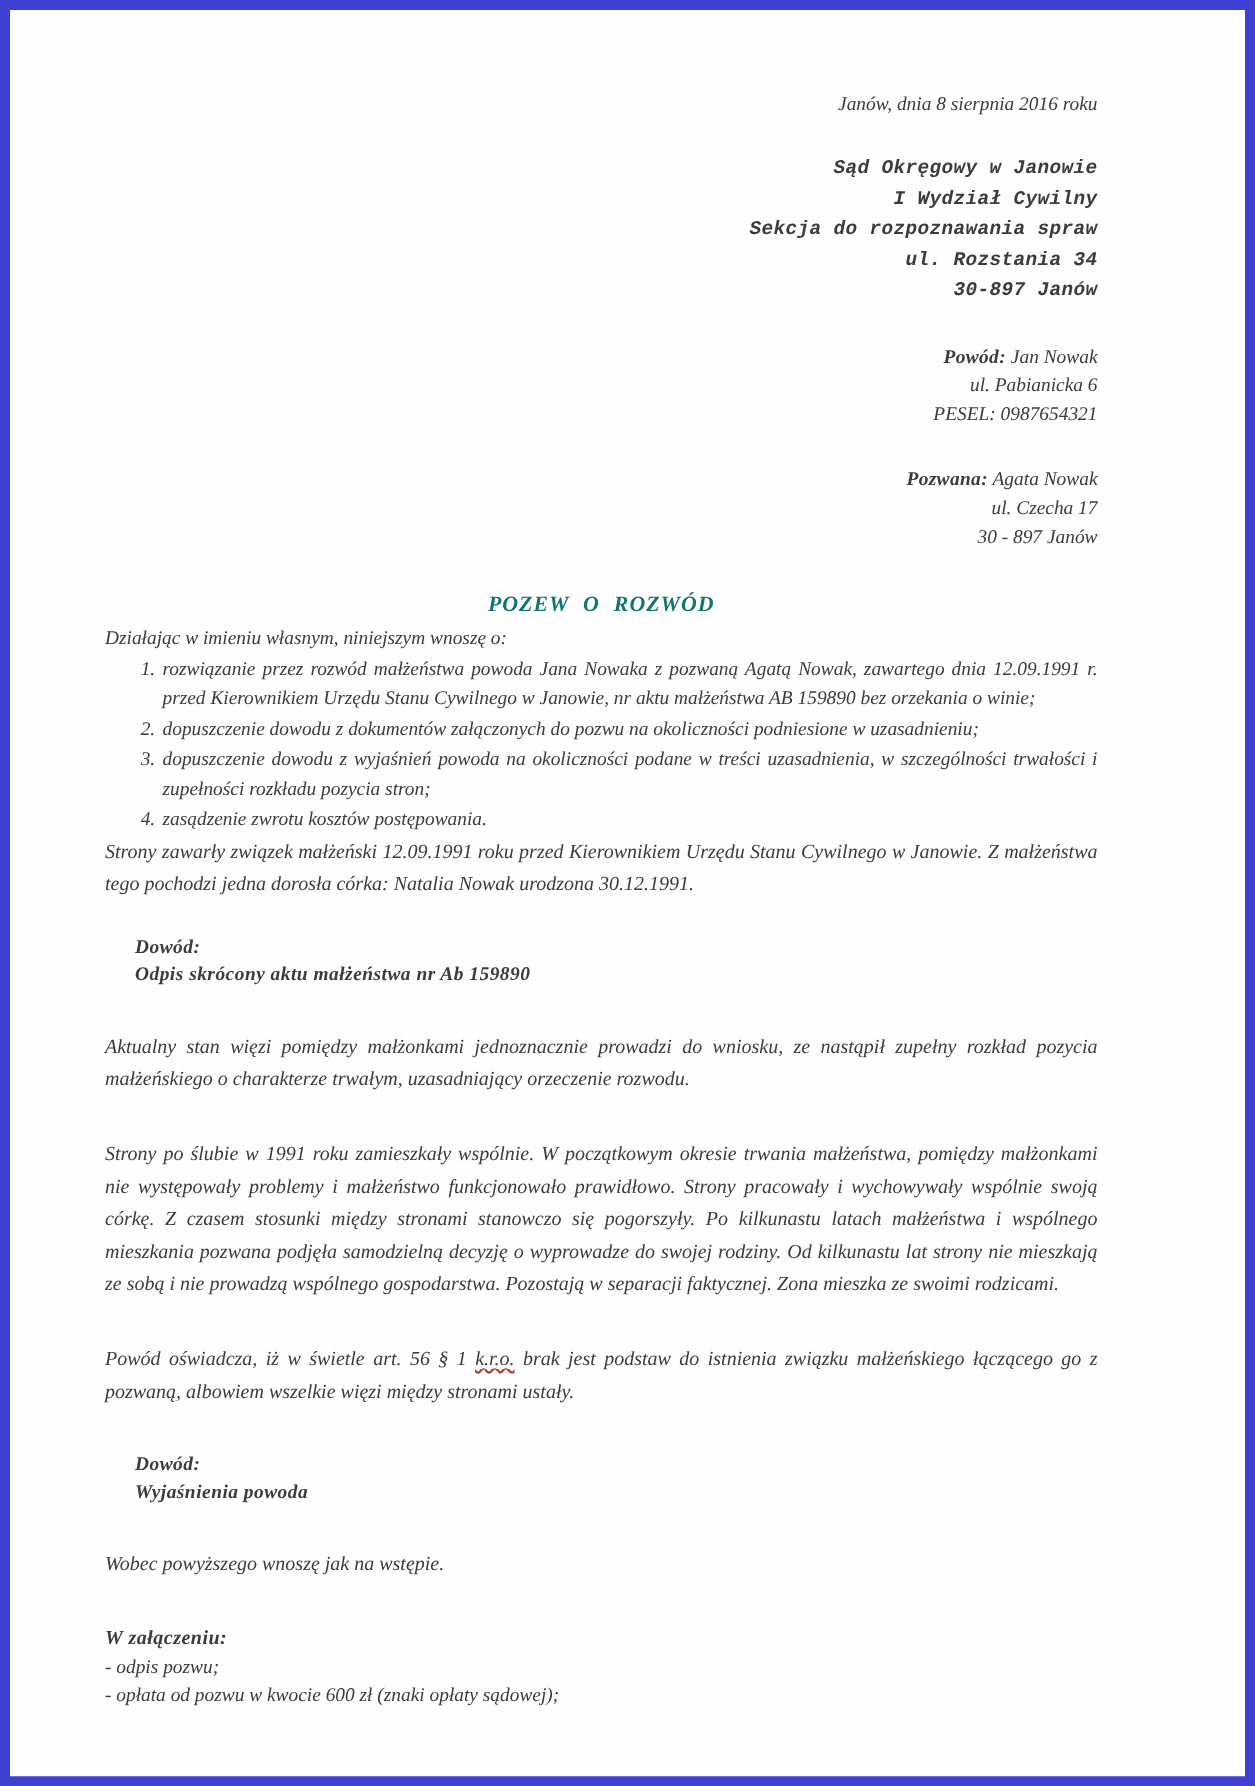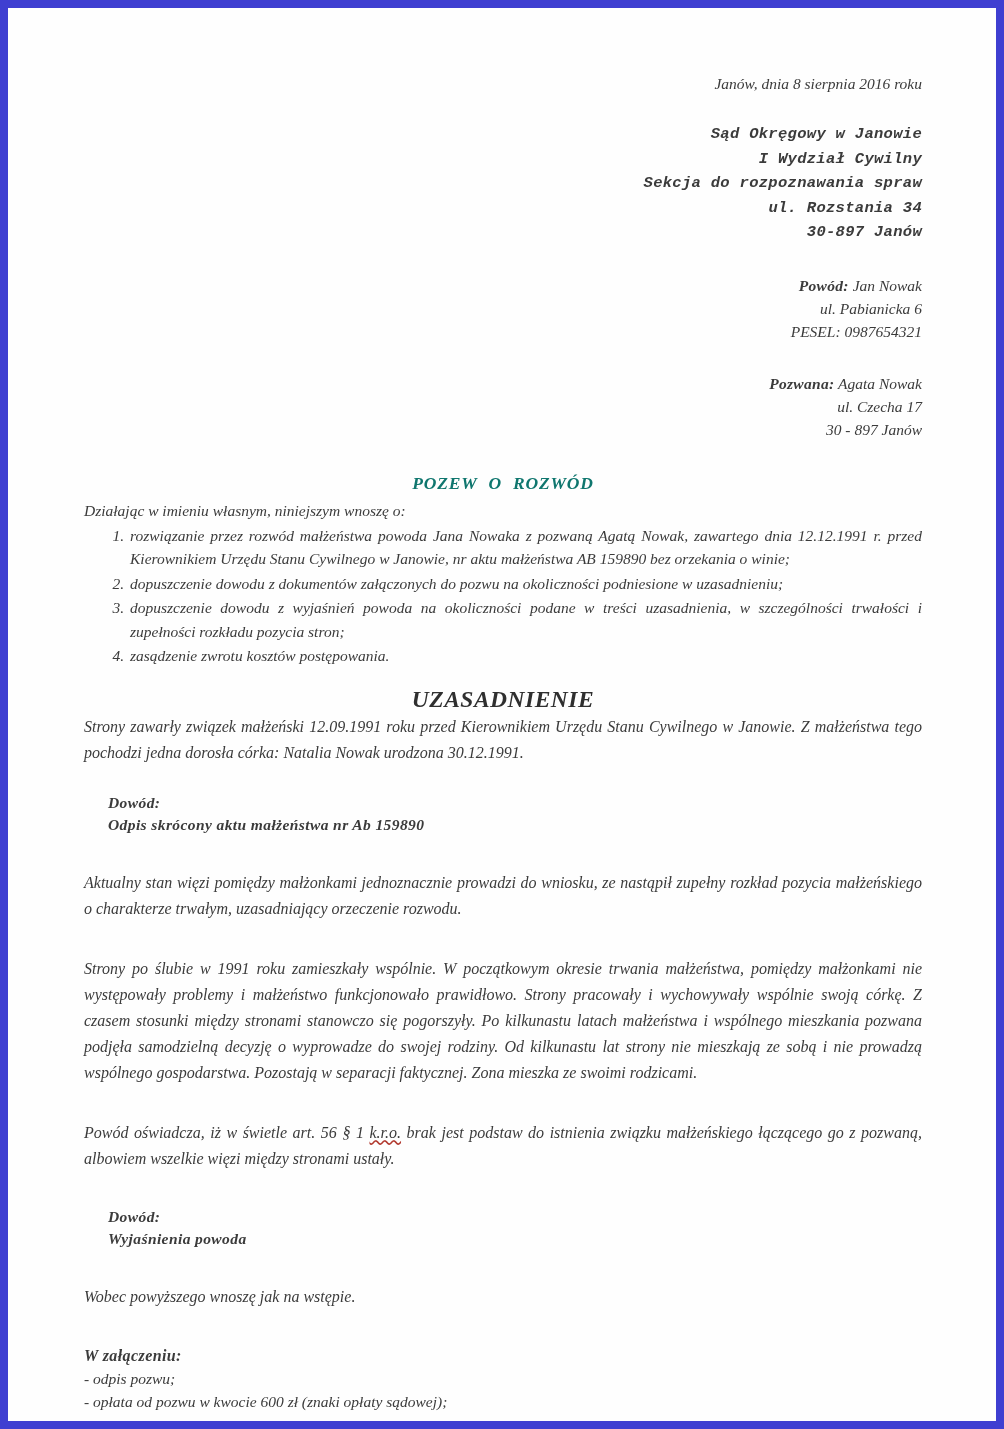--- a/index.html
+++ b/index.html
@@ -12,21 +12,21 @@
     background: #fefefe;
     font-family: "Liberation Serif", "DejaVu Serif", serif;
     font-style: italic;
     color: #3b3b3b;
     overflow: hidden;
   }
   .content {
     box-sizing: border-box;
     width: 100%;
     height: 100%;
-    padding: 64px 74px 0 76px;
+    padding: 64px 118px 0 76px;
   }
   .line { font-size: 15.5px; line-height: 23px; }
   .right { text-align: right; }
   .date-line { font-size: 15.5px; line-height: 23px; text-align: right; }
   .court-block { margin-top: 27px; font-family: Liberation Mono, monospace; }
   .court-block .line { font-weight: bold; line-height: 24.5px; letter-spacing: 0.3px; }
   .party-block { margin-top: 29px; }
   .party-label { font-weight: bold; letter-spacing: 0.3px; }
   .doc-title {
     margin-top: 30px;
@@ -114,27 +114,26 @@
           <div class="line">ul. Czecha 17</div>
           <div class="line">30 - 897 Janów</div>
         </div>
     </div>
 
     <div class="doc-title">POZEW O ROZWÓD</div>
 
     <div class="intro">Działając w imieniu własnym, niniejszym wnoszę o:</div>
 
     <ol class="claims">
-        <li>rozwiązanie przez rozwód małżeństwa powoda Jana Nowaka z pozwaną Agatą Nowak, zawartego dnia 12.12.1991 r. przed Kierownikiem Urzędu Stanu Cywilnego w Janowie, nr aktu małżeństwa AB 159890 bez orzekania o winie;</li>
+        <li>rozwiązanie przez rozwód małżeństwa powoda Jana Nowaka z pozwaną Agatą Nowak, zawartego dnia 12.09.1991 r. przed Kierownikiem Urzędu Stanu Cywilnego w Janowie, nr aktu małżeństwa AB 159890 bez orzekania o winie;</li>
         <li>dopuszczenie dowodu z dokumentów załączonych do pozwu na okoliczności podniesione w uzasadnieniu;</li>
         <li>dopuszczenie dowodu z wyjaśnień powoda na okoliczności podane w treści uzasadnienia, w szczególności trwałości i zupełności rozkładu pozycia stron;</li>
         <li>zasądzenie zwrotu kosztów postępowania.</li>
       </ol>
 
-    <div class="uzasadnienie-heading">UZASADNIENIE</div>
 
     <div class="para">Strony zawarły związek małżeński 12.09.1991 roku przed Kierownikiem Urzędu Stanu Cywilnego w Janowie. Z małżeństwa tego pochodzi jedna dorosła córka:  Natalia Nowak urodzona 30.12.1991.</div>
 
     <div class="evidence gap-md">
       <div class="line">Dowód:</div>
       <div class="line evidence-text">Odpis skrócony aktu małżeństwa nr Ab 159890</div>
     </div>
 
     <div class="para gap-lg">Aktualny stan więzi pomiędzy małżonkami jednoznacznie prowadzi do wniosku, ze nastąpił zupełny rozkład pozycia małżeńskiego o charakterze trwałym, uzasadniający orzeczenie rozwodu.</div>
 

